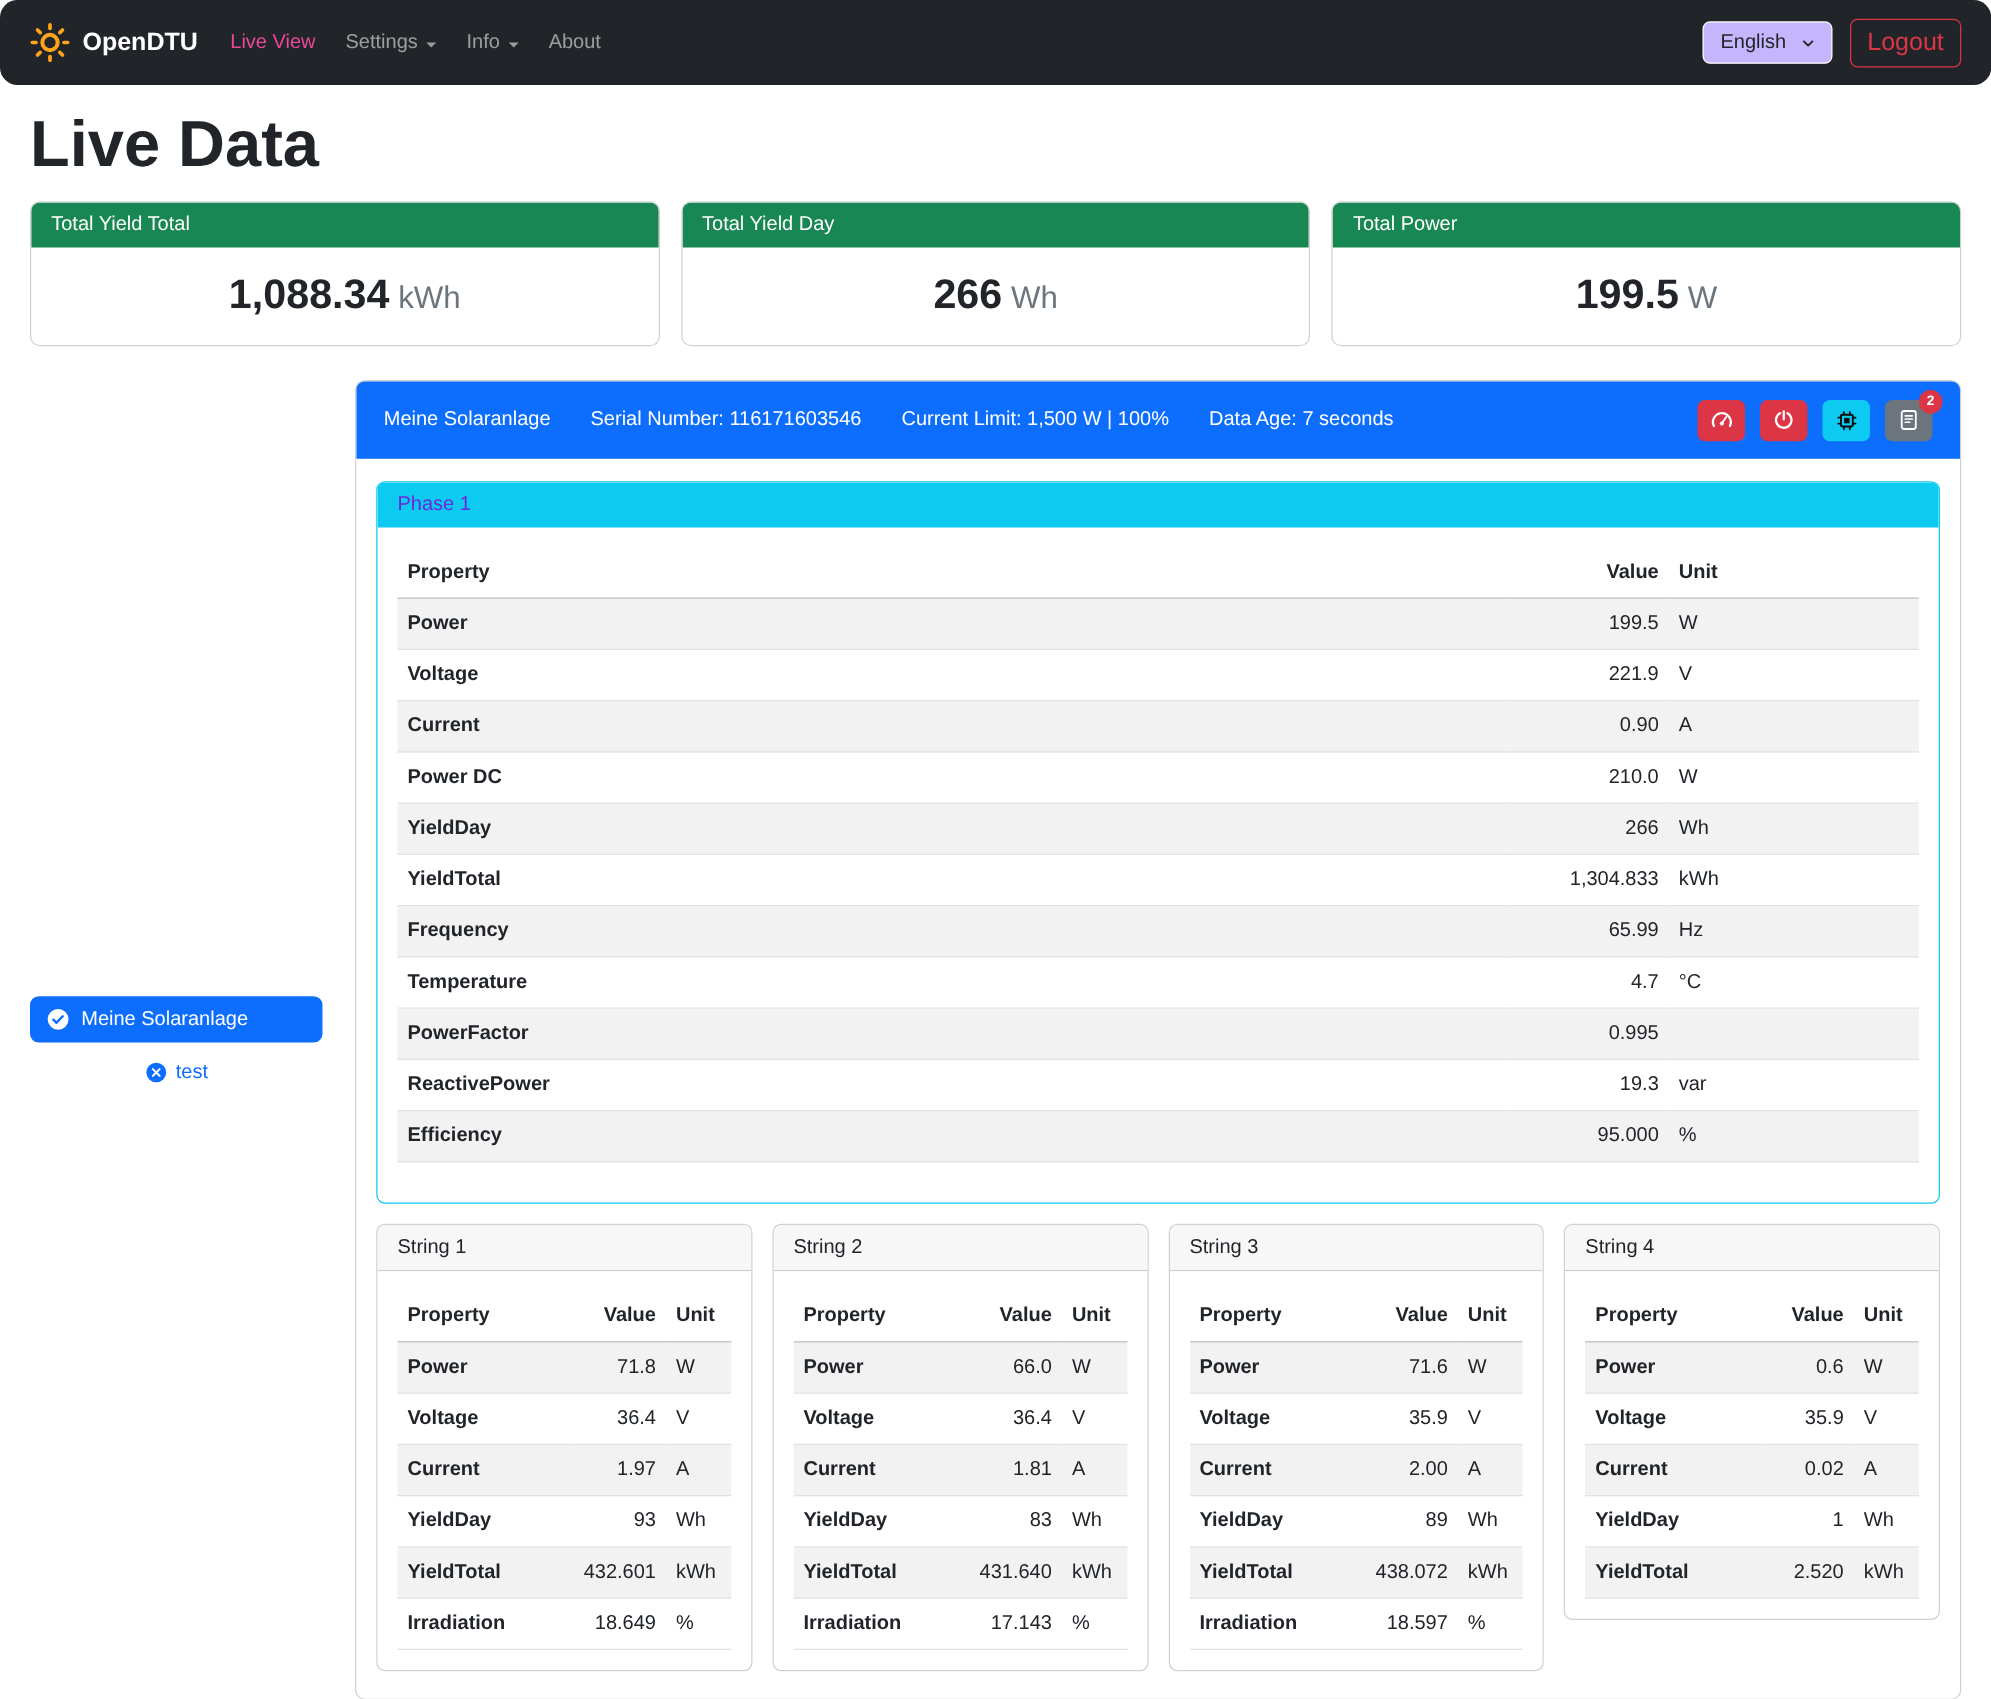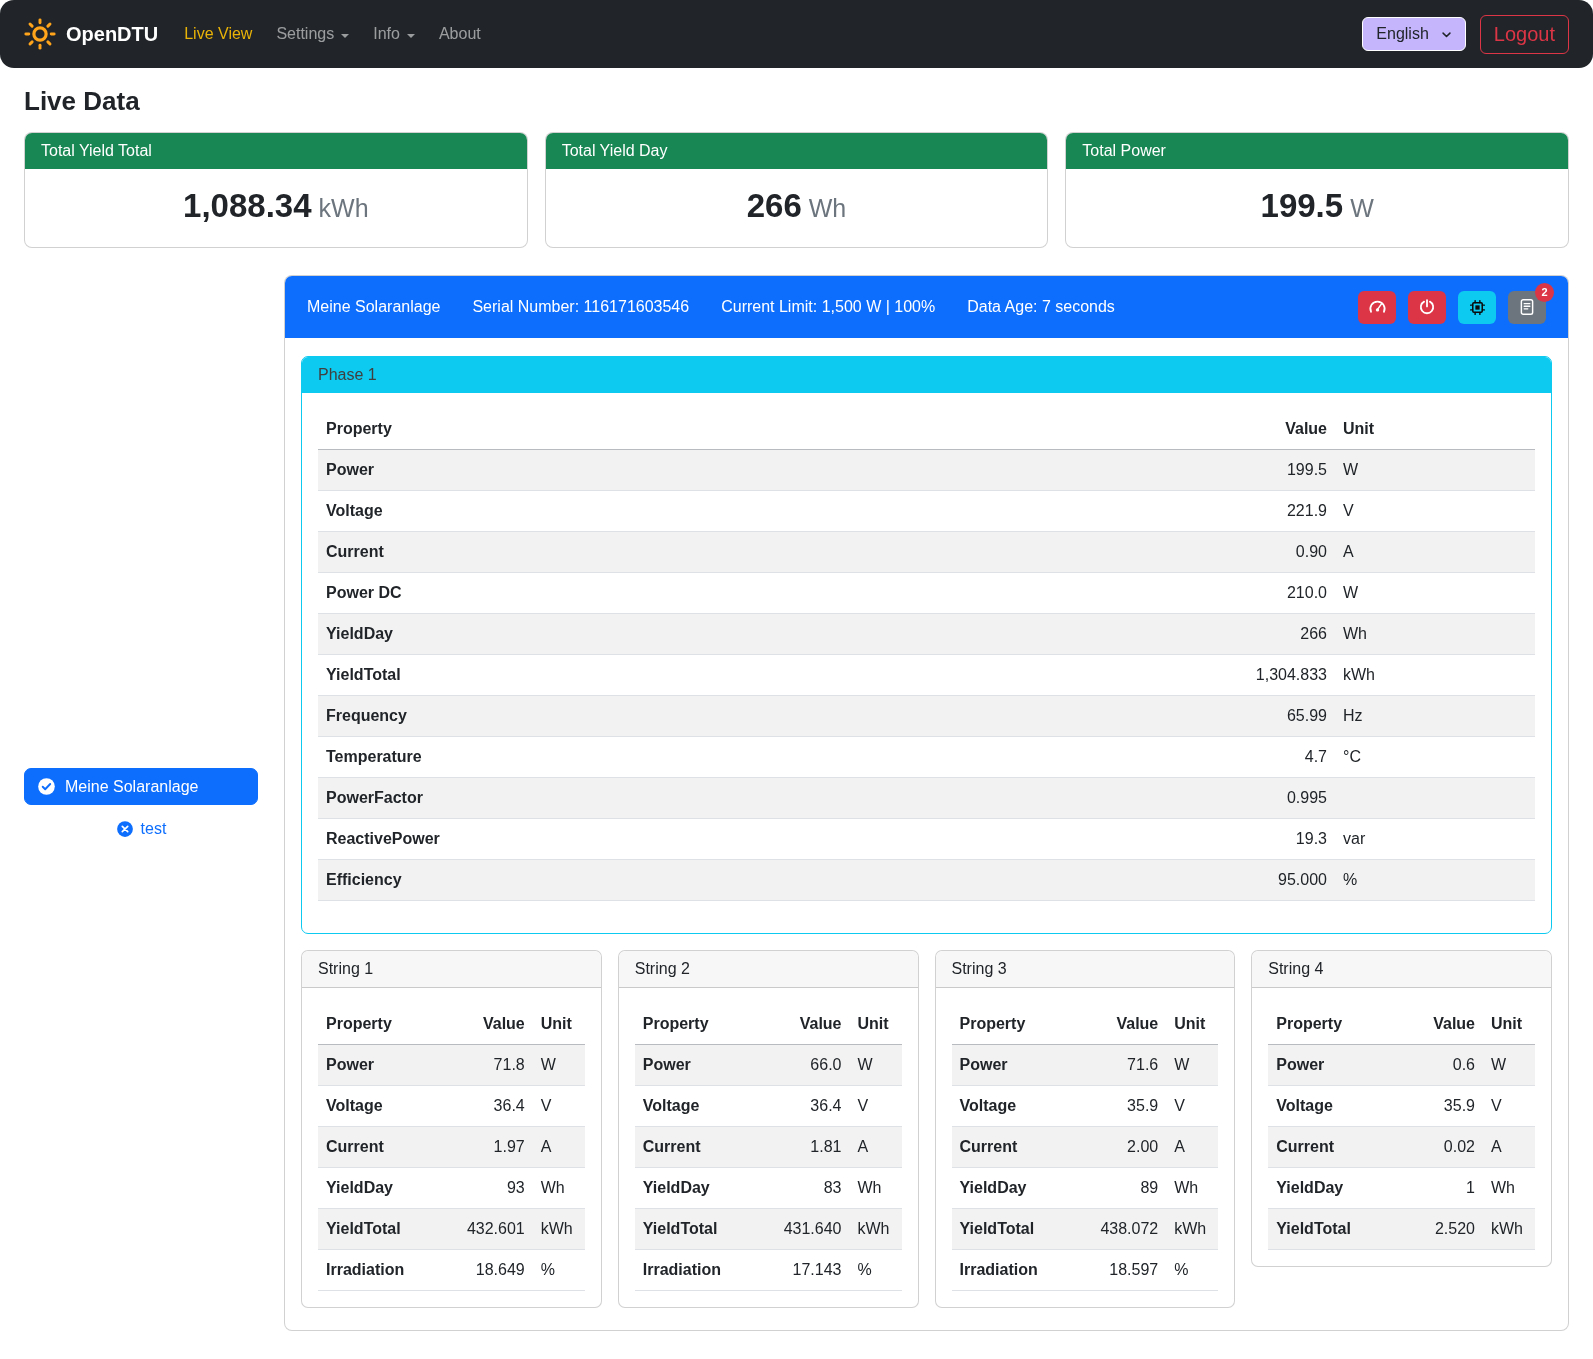--- a/index.html
+++ b/index.html
@@ -28,21 +28,21 @@
     display: flex; align-items: center; gap: 10px;
     color: #fff; font-size: 20px; font-weight: 600;
     margin-right: 14px; cursor: pointer;
   }
   .nav-link {
     color: rgba(255,255,255,.55);
     padding: 8px 12px;
     display: flex; align-items: center; gap: 7px;
     cursor: pointer; font-size: 16px;
   }
-  .nav-link.active { color: #eab308; align-items: center; }
+  .nav-link.active { color: #ec4899; align-items: center; }
   .caret {
     width: 0; height: 0; display: inline-block;
     border-left: 4px solid transparent;
     border-right: 4px solid transparent;
     border-top: 4px solid currentColor;
     margin-top: 3px;
   }
   .nav-right { display: flex; align-items: center; gap: 14px; }
   .lang-btn {
     background: #c4b5fd; color: #212529;
@@ -52,21 +52,21 @@
     cursor: pointer; font-family: inherit;
   }
   .logout-btn {
     background: transparent; color: #dc3545;
     border: 1px solid #dc3545; border-radius: 6px;
     padding: 7px 13px; font-size: 20px; cursor: pointer; font-family: Liberation Sans, sans-serif;
   }
 
   
   .container { padding: 0 24px 26px; }
-  h1.page-title { font-size: 26px; font-weight: 600; margin: 18px 0 15px; }
+  h1.page-title { font-size: 52px; font-weight: 600; margin: 18px 0 15px; }
 
   
   .summary-row {
     display: grid; grid-template-columns: repeat(3, 1fr);
     gap: 17px; margin-bottom: 27px;
   }
   .scard {
     border: 1px solid rgba(0,0,0,.18);
     border-radius: 8px; overflow: hidden; background: #fff;
   }
@@ -114,21 +114,21 @@
     position: absolute; top: -8px; right: -8px;
     background: #dc3545; color: #fff;
     min-width: 19px; height: 19px; border-radius: 10px;
     font-size: 11px; display: flex; align-items: center; justify-content: center;
     padding: 0 4px; font-weight: 700;
   }
   .panel-body { padding: 18px 16px 22px; }
 
   
   .phase-card { border: 1px solid #0dcaf0; border-radius: 7px; overflow: hidden; background: #fff; }
-  .phase-header { background: #0dcaf0; color: #404040; padding: 9px 16px; font-size: 16px; }
+  .phase-header { background: #0dcaf0; color: #6d28d9; padding: 9px 16px; font-size: 16px; }
   .phase-body { padding: 16px; }
 
   
   .data-table { width: 100%; border-collapse: collapse; margin-bottom: 16px; }
   .data-table th, .data-table td {
     padding: 8px; text-align: left;
     border-bottom: 1px solid #dee2e6;
     font-weight: 400; line-height: 24px;
   }
   .data-table thead th { font-weight: 700; border-bottom-color: #b8bcc0; }

